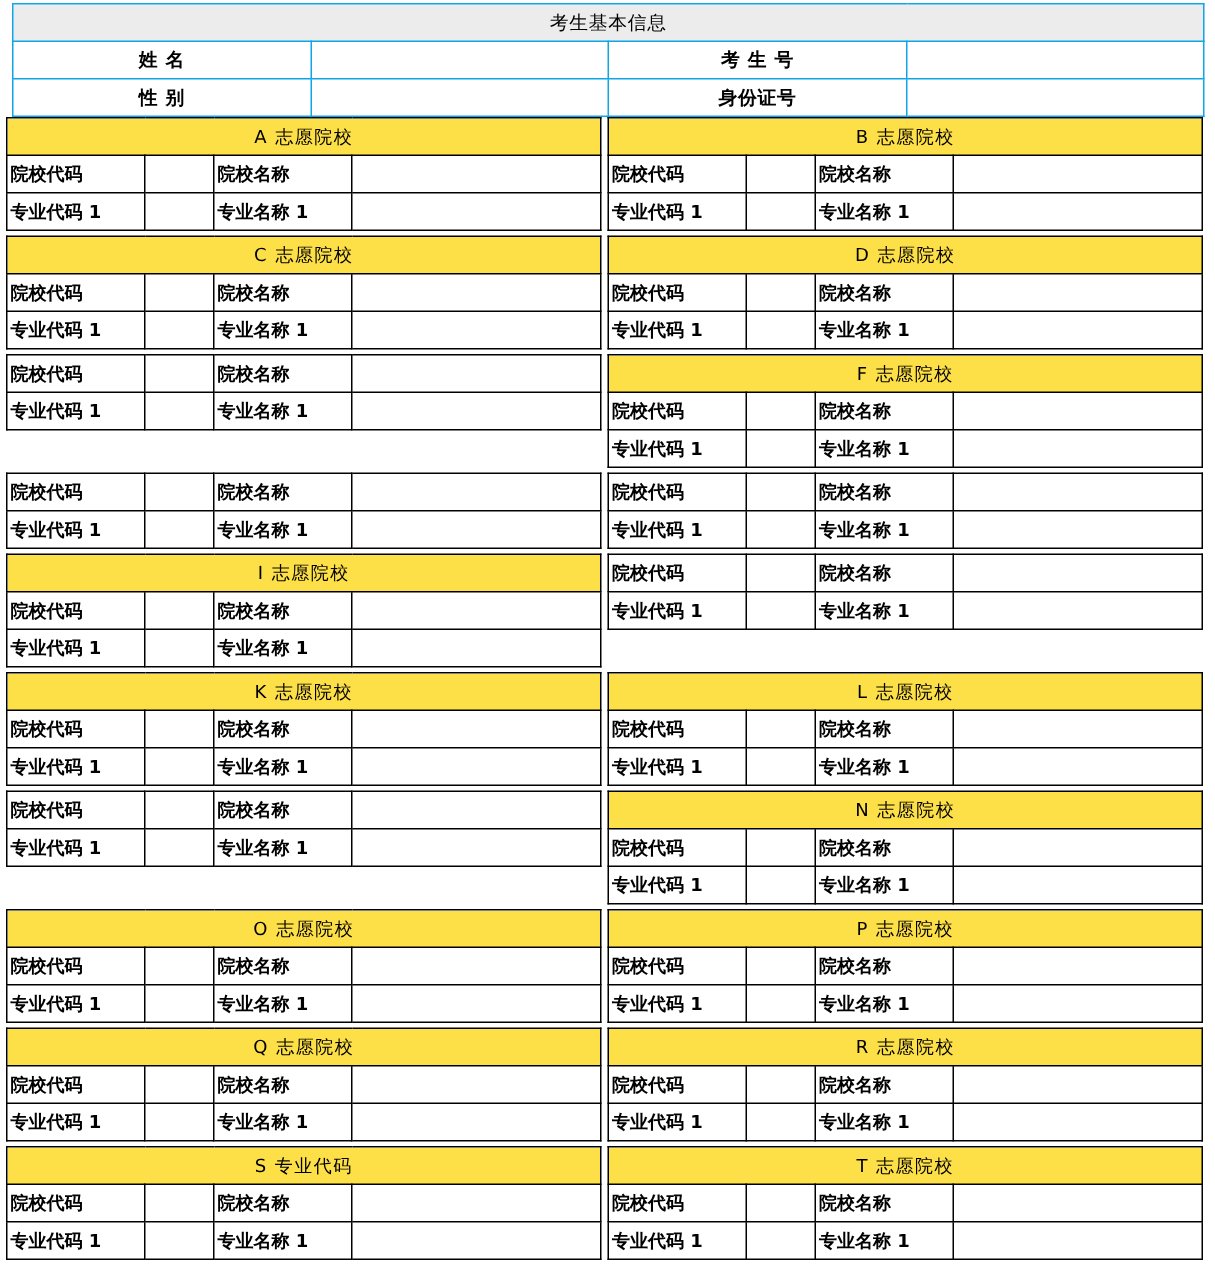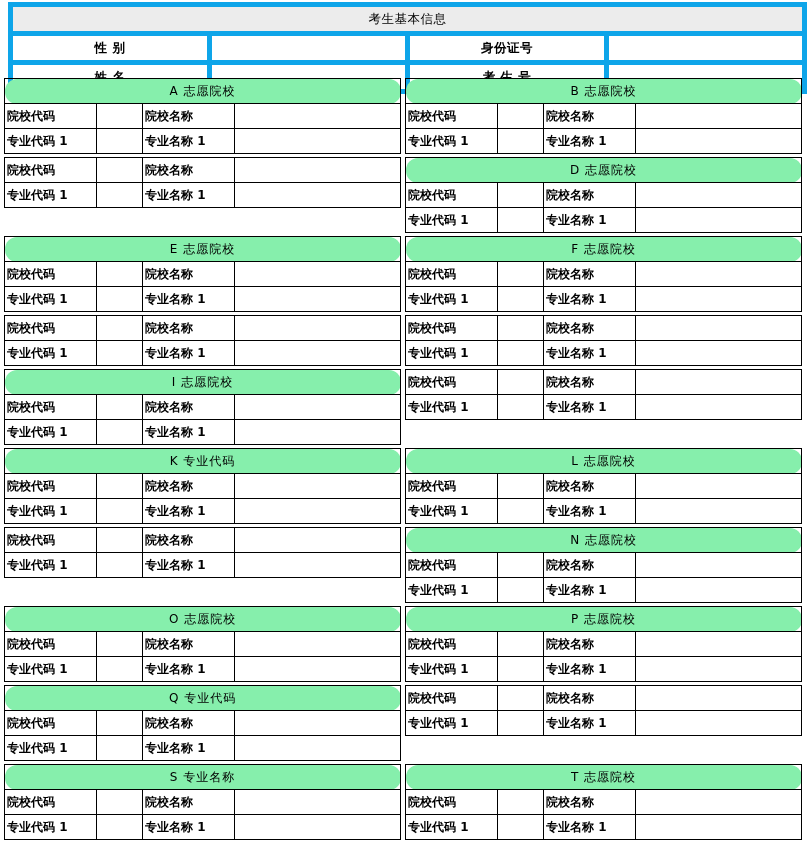--- a/index.html
+++ b/index.html
@@ -13,21 +13,21 @@
   }
   .sheet{position:relative;width:810px;height:848px;}
 
   
   .info-table{
     position:absolute;left:8px;top:2px;width:794px;
     border-collapse:collapse;
     table-layout:fixed;
   }
   .info-table td{
-    border:5px solid #0ea5e9;
+    border:1px solid #0ea5e9;
     height:24px;
     padding:0 2px;
     font-size:12.5px;
     line-height:24px;
     vertical-align:middle;
     box-sizing:border-box;
   }
   .info-title{
     background:#ececec;
     text-align:center;
@@ -64,27 +64,26 @@
     height:24px;
     padding:0 2px;
     font-size:12px;
     line-height:24px;
     vertical-align:middle;
     box-sizing:border-box;
     overflow:hidden;
     white-space:nowrap;
   }
   .ghead{
-    background:#86efac;
+    background:#fde047;
     text-align:center;
     font-size:12.5px;
     letter-spacing:1px;
     height:25px;
     line-height:25px;
-    border-radius:12px;
   }
   .fld{
     font-weight:bold;
     text-align:left;
     padding-left:2px;
     letter-spacing:0px;
   }
   .blank{background:#ffffff;}
 
   
@@ -129,31 +128,31 @@
       <col style="width:199px">
         <col style="width:198px">
       <col style="width:199px">
         <col style="width:198px">
     </colgroup>
     <tbody>
       <tr>
         <td class="info-title" colspan="4">考生基本信息</td>
       </tr>
       <tr>
+        <td class="lbl">姓  名</td>
+        <td class="val"></td>
+        <td class="lbl">考 生 号</td>
+        <td class="val"></td>
+      </tr>
+      <tr>
         <td class="lbl">性  别</td>
         <td class="val"></td>
         <td class="lbl">身份证号</td>
         <td class="val"></td>
       </tr>
-      <tr>
-        <td class="lbl">姓  名</td>
-        <td class="val"></td>
-        <td class="lbl">考 生 号</td>
-        <td class="val"></td>
-      </tr>
     </tbody>
   </table>
 
   <div class="groups" id="groups-root">
       <div class="grow">
         <table class="gtable">
           <colgroup>
             <col style="width:92px">
             <col style="width:46px">
             <col style="width:92px">
@@ -208,20 +207,23 @@
       <div class="grow">
         <table class="gtable">
           <colgroup>
             <col style="width:92px">
             <col style="width:46px">
             <col style="width:92px">
             <col style="width:166px">
           </colgroup>
           <tbody>
             <tr>
+              <td class="ghead" colspan="4">C 志愿院校</td>
+            </tr>
+            <tr>
               <td class="fld">院校代码</td>
               <td class="blank"></td>
               <td class="fld">院校名称</td>
               <td class="blank"></td>
             </tr>
             <tr>
               <td class="fld">专业代码 1</td>
               <td class="blank"></td>
               <td class="fld">专业名称 1</td>
               <td class="blank"></td>
@@ -259,23 +261,20 @@
       <div class="grow">
         <table class="gtable">
           <colgroup>
             <col style="width:92px">
             <col style="width:46px">
             <col style="width:92px">
             <col style="width:166px">
           </colgroup>
           <tbody>
             <tr>
-              <td class="ghead" colspan="4">E 志愿院校</td>
-            </tr>
-            <tr>
               <td class="fld">院校代码</td>
               <td class="blank"></td>
               <td class="fld">院校名称</td>
               <td class="blank"></td>
             </tr>
             <tr>
               <td class="fld">专业代码 1</td>
               <td class="blank"></td>
               <td class="fld">专业名称 1</td>
               <td class="blank"></td>
@@ -412,21 +411,21 @@
       <div class="grow">
         <table class="gtable">
           <colgroup>
             <col style="width:92px">
             <col style="width:46px">
             <col style="width:92px">
             <col style="width:166px">
           </colgroup>
           <tbody>
             <tr>
-              <td class="ghead" colspan="4">K 专业代码</td>
+              <td class="ghead" colspan="4">K 志愿院校</td>
             </tr>
             <tr>
               <td class="fld">院校代码</td>
               <td class="blank"></td>
               <td class="fld">院校名称</td>
               <td class="blank"></td>
             </tr>
             <tr>
               <td class="fld">专业代码 1</td>
               <td class="blank"></td>
@@ -571,72 +570,75 @@
       <div class="grow">
         <table class="gtable">
           <colgroup>
             <col style="width:92px">
             <col style="width:46px">
             <col style="width:92px">
             <col style="width:166px">
           </colgroup>
           <tbody>
             <tr>
-              <td class="ghead" colspan="4">Q 专业代码</td>
-            </tr>
-            <tr>
-              <td class="fld">院校代码</td>
-              <td class="blank"></td>
-              <td class="fld">院校名称</td>
-              <td class="blank"></td>
-            </tr>
-            <tr>
-              <td class="fld">专业代码 1</td>
-              <td class="blank"></td>
-              <td class="fld">专业名称 1</td>
-              <td class="blank"></td>
-            </tr>
-          </tbody>
-        </table>
-        <div class="gap"></div>
-        <table class="gtable">
-          <colgroup>
-            <col style="width:92px">
-            <col style="width:46px">
-            <col style="width:92px">
-            <col style="width:166px">
-          </colgroup>
-          <tbody>
-            <tr>
-              <td class="fld">院校代码</td>
-              <td class="blank"></td>
-              <td class="fld">院校名称</td>
-              <td class="blank"></td>
-            </tr>
-            <tr>
-              <td class="fld">专业代码 1</td>
-              <td class="blank"></td>
-              <td class="fld">专业名称 1</td>
-              <td class="blank"></td>
-            </tr>
-          </tbody>
-        </table>
-      </div>
-      <div class="spacer"></div>
-      <div class="grow">
-        <table class="gtable">
-          <colgroup>
-            <col style="width:92px">
-            <col style="width:46px">
-            <col style="width:92px">
-            <col style="width:166px">
-          </colgroup>
-          <tbody>
-            <tr>
-              <td class="ghead" colspan="4">S 专业名称</td>
+              <td class="ghead" colspan="4">Q 志愿院校</td>
+            </tr>
+            <tr>
+              <td class="fld">院校代码</td>
+              <td class="blank"></td>
+              <td class="fld">院校名称</td>
+              <td class="blank"></td>
+            </tr>
+            <tr>
+              <td class="fld">专业代码 1</td>
+              <td class="blank"></td>
+              <td class="fld">专业名称 1</td>
+              <td class="blank"></td>
+            </tr>
+          </tbody>
+        </table>
+        <div class="gap"></div>
+        <table class="gtable">
+          <colgroup>
+            <col style="width:92px">
+            <col style="width:46px">
+            <col style="width:92px">
+            <col style="width:166px">
+          </colgroup>
+          <tbody>
+            <tr>
+              <td class="ghead" colspan="4">R 志愿院校</td>
+            </tr>
+            <tr>
+              <td class="fld">院校代码</td>
+              <td class="blank"></td>
+              <td class="fld">院校名称</td>
+              <td class="blank"></td>
+            </tr>
+            <tr>
+              <td class="fld">专业代码 1</td>
+              <td class="blank"></td>
+              <td class="fld">专业名称 1</td>
+              <td class="blank"></td>
+            </tr>
+          </tbody>
+        </table>
+      </div>
+      <div class="spacer"></div>
+      <div class="grow">
+        <table class="gtable">
+          <colgroup>
+            <col style="width:92px">
+            <col style="width:46px">
+            <col style="width:92px">
+            <col style="width:166px">
+          </colgroup>
+          <tbody>
+            <tr>
+              <td class="ghead" colspan="4">S 专业代码</td>
             </tr>
             <tr>
               <td class="fld">院校代码</td>
               <td class="blank"></td>
               <td class="fld">院校名称</td>
               <td class="blank"></td>
             </tr>
             <tr>
               <td class="fld">专业代码 1</td>
               <td class="blank"></td>

